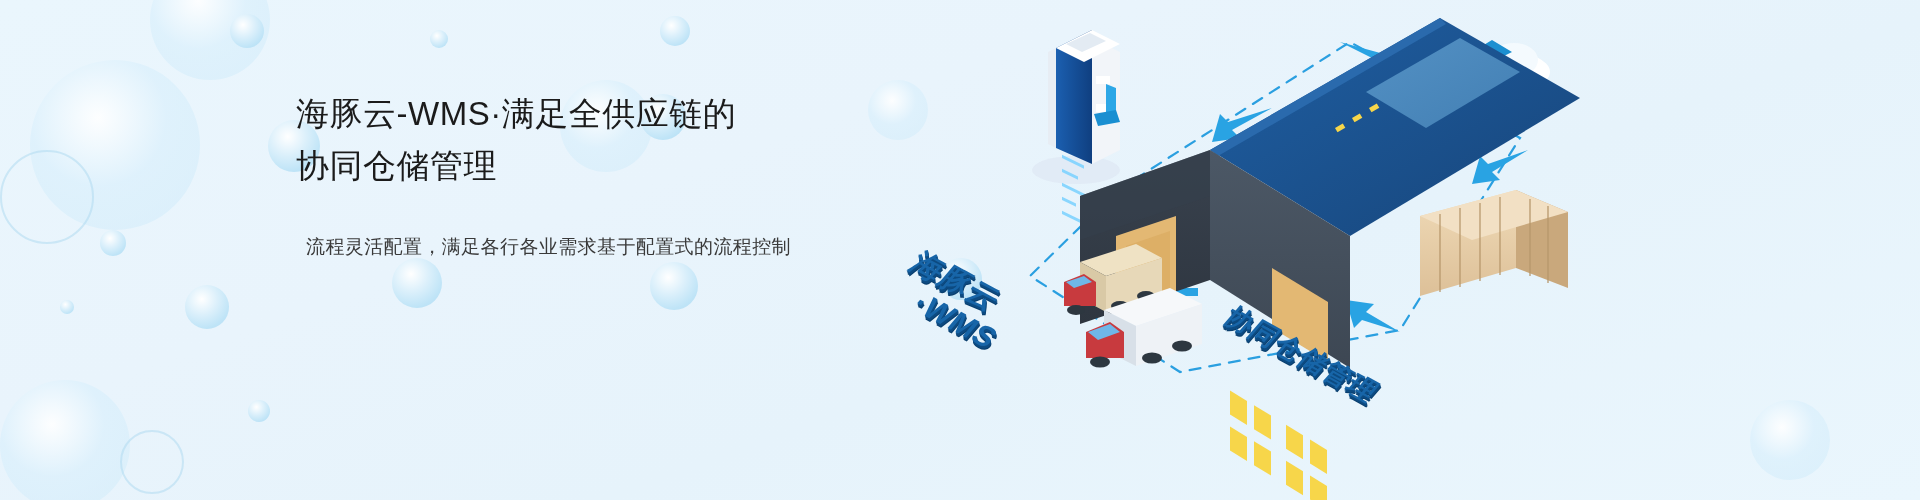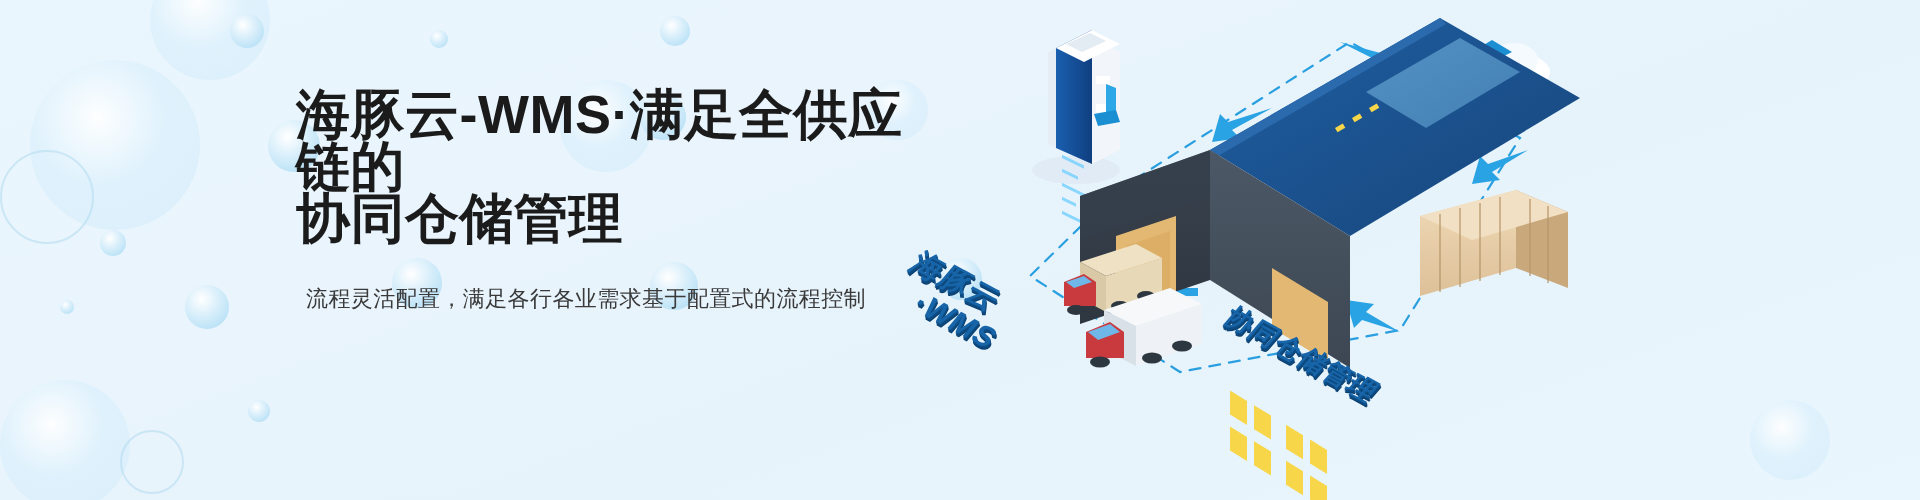--- a/index.html
+++ b/index.html
@@ -19,26 +19,26 @@
   }
   .bokeh.ring{
     background:transparent;border:2px solid rgba(176,218,240,.55);
   }
   .bokeh.faint{
     background:radial-gradient(circle at 40% 34%,rgba(255,255,255,.9) 0%,rgba(219,240,252,.75) 45%,rgba(201,232,248,.45) 100%);
   }
   
   #copy{position:absolute;left:296px;top:88px;width:640px;}
   #title{
-    font-size:54px;line-height:52px;color:#1b1b1b;font-weight:700;
+    font-size:33px;line-height:52px;color:#1b1b1b;font-weight:400;
     letter-spacing:.5px;white-space:pre-line;
   }
   #subtitle{
     margin-top:42px;margin-left:10px;
-    font-size:22px;line-height:26px;color:#3a3a3a;letter-spacing:.4px;
+    font-size:19px;line-height:26px;color:#3a3a3a;letter-spacing:.4px;
   }
   
   #art{position:absolute;left:880px;top:0;width:700px;height:500px;}
   #art svg{display:block;}
   
   .isoword{position:absolute;pointer-events:none;}
   .isoword span{
     display:block;font-weight:700;color:#1765a8;
     text-shadow:1px 1px 0 #0d4b82,2px 2px 0 #0d4b82,3px 3px 0 #0a3f6e;
     white-space:nowrap;

